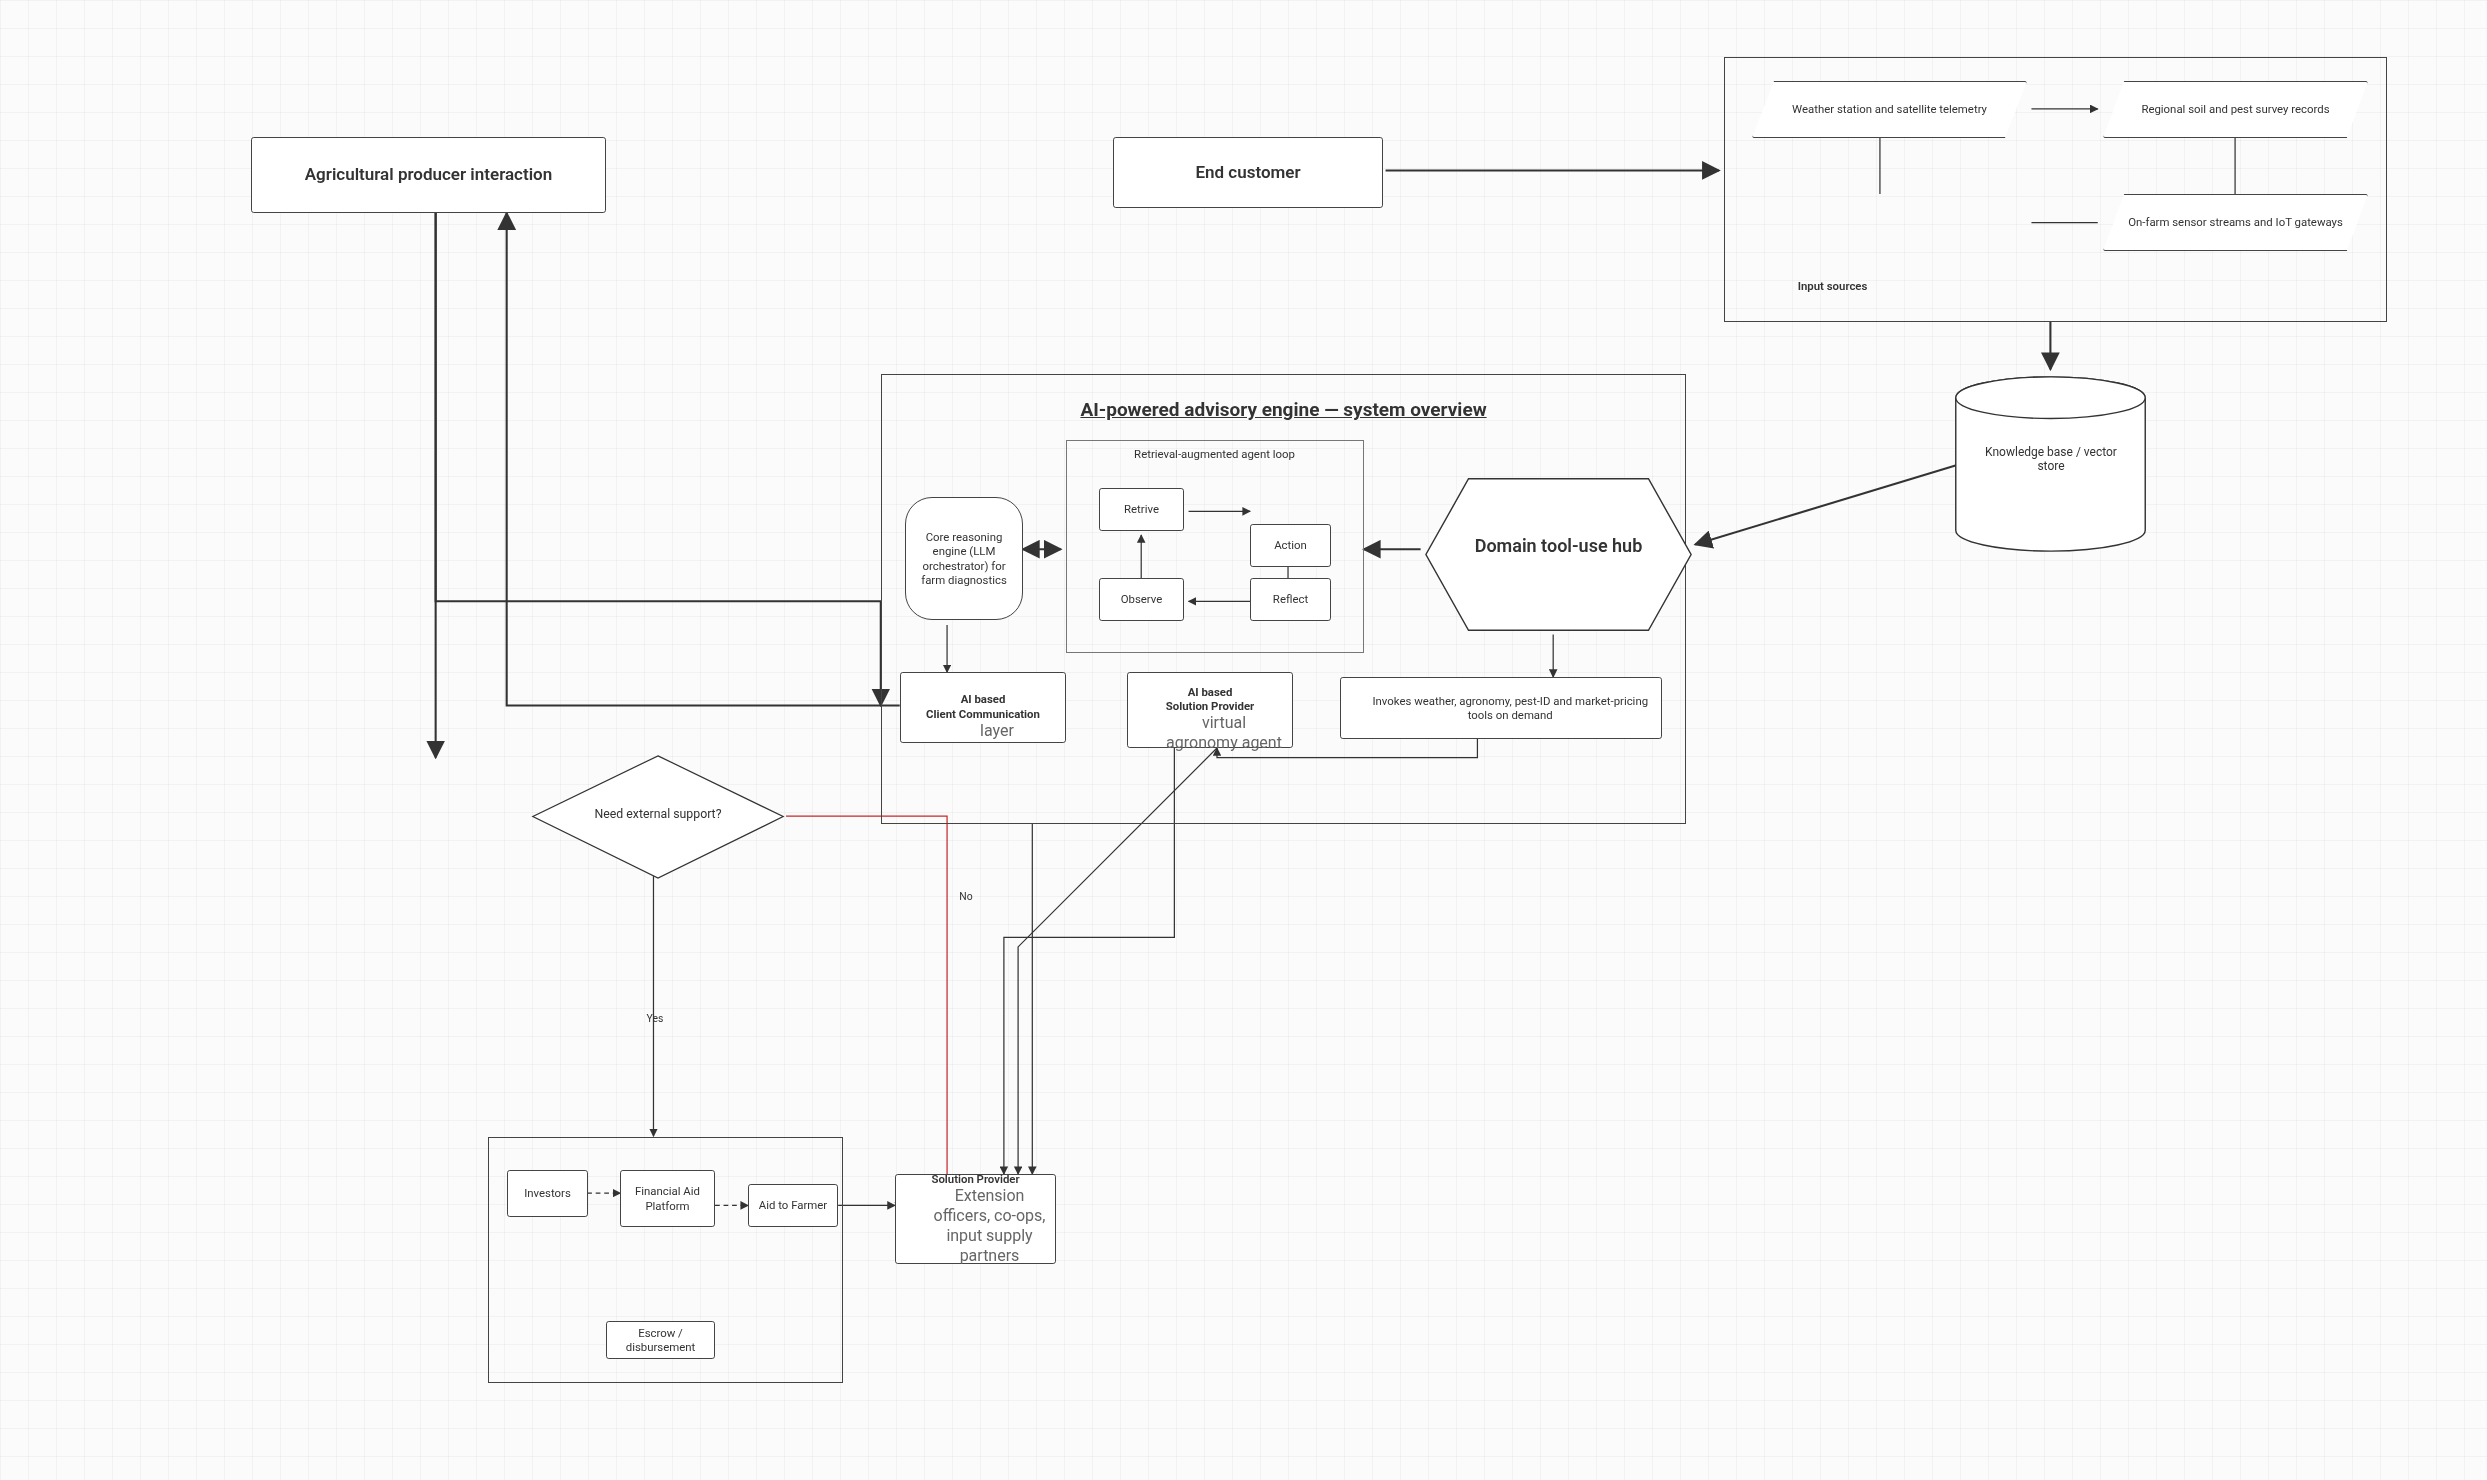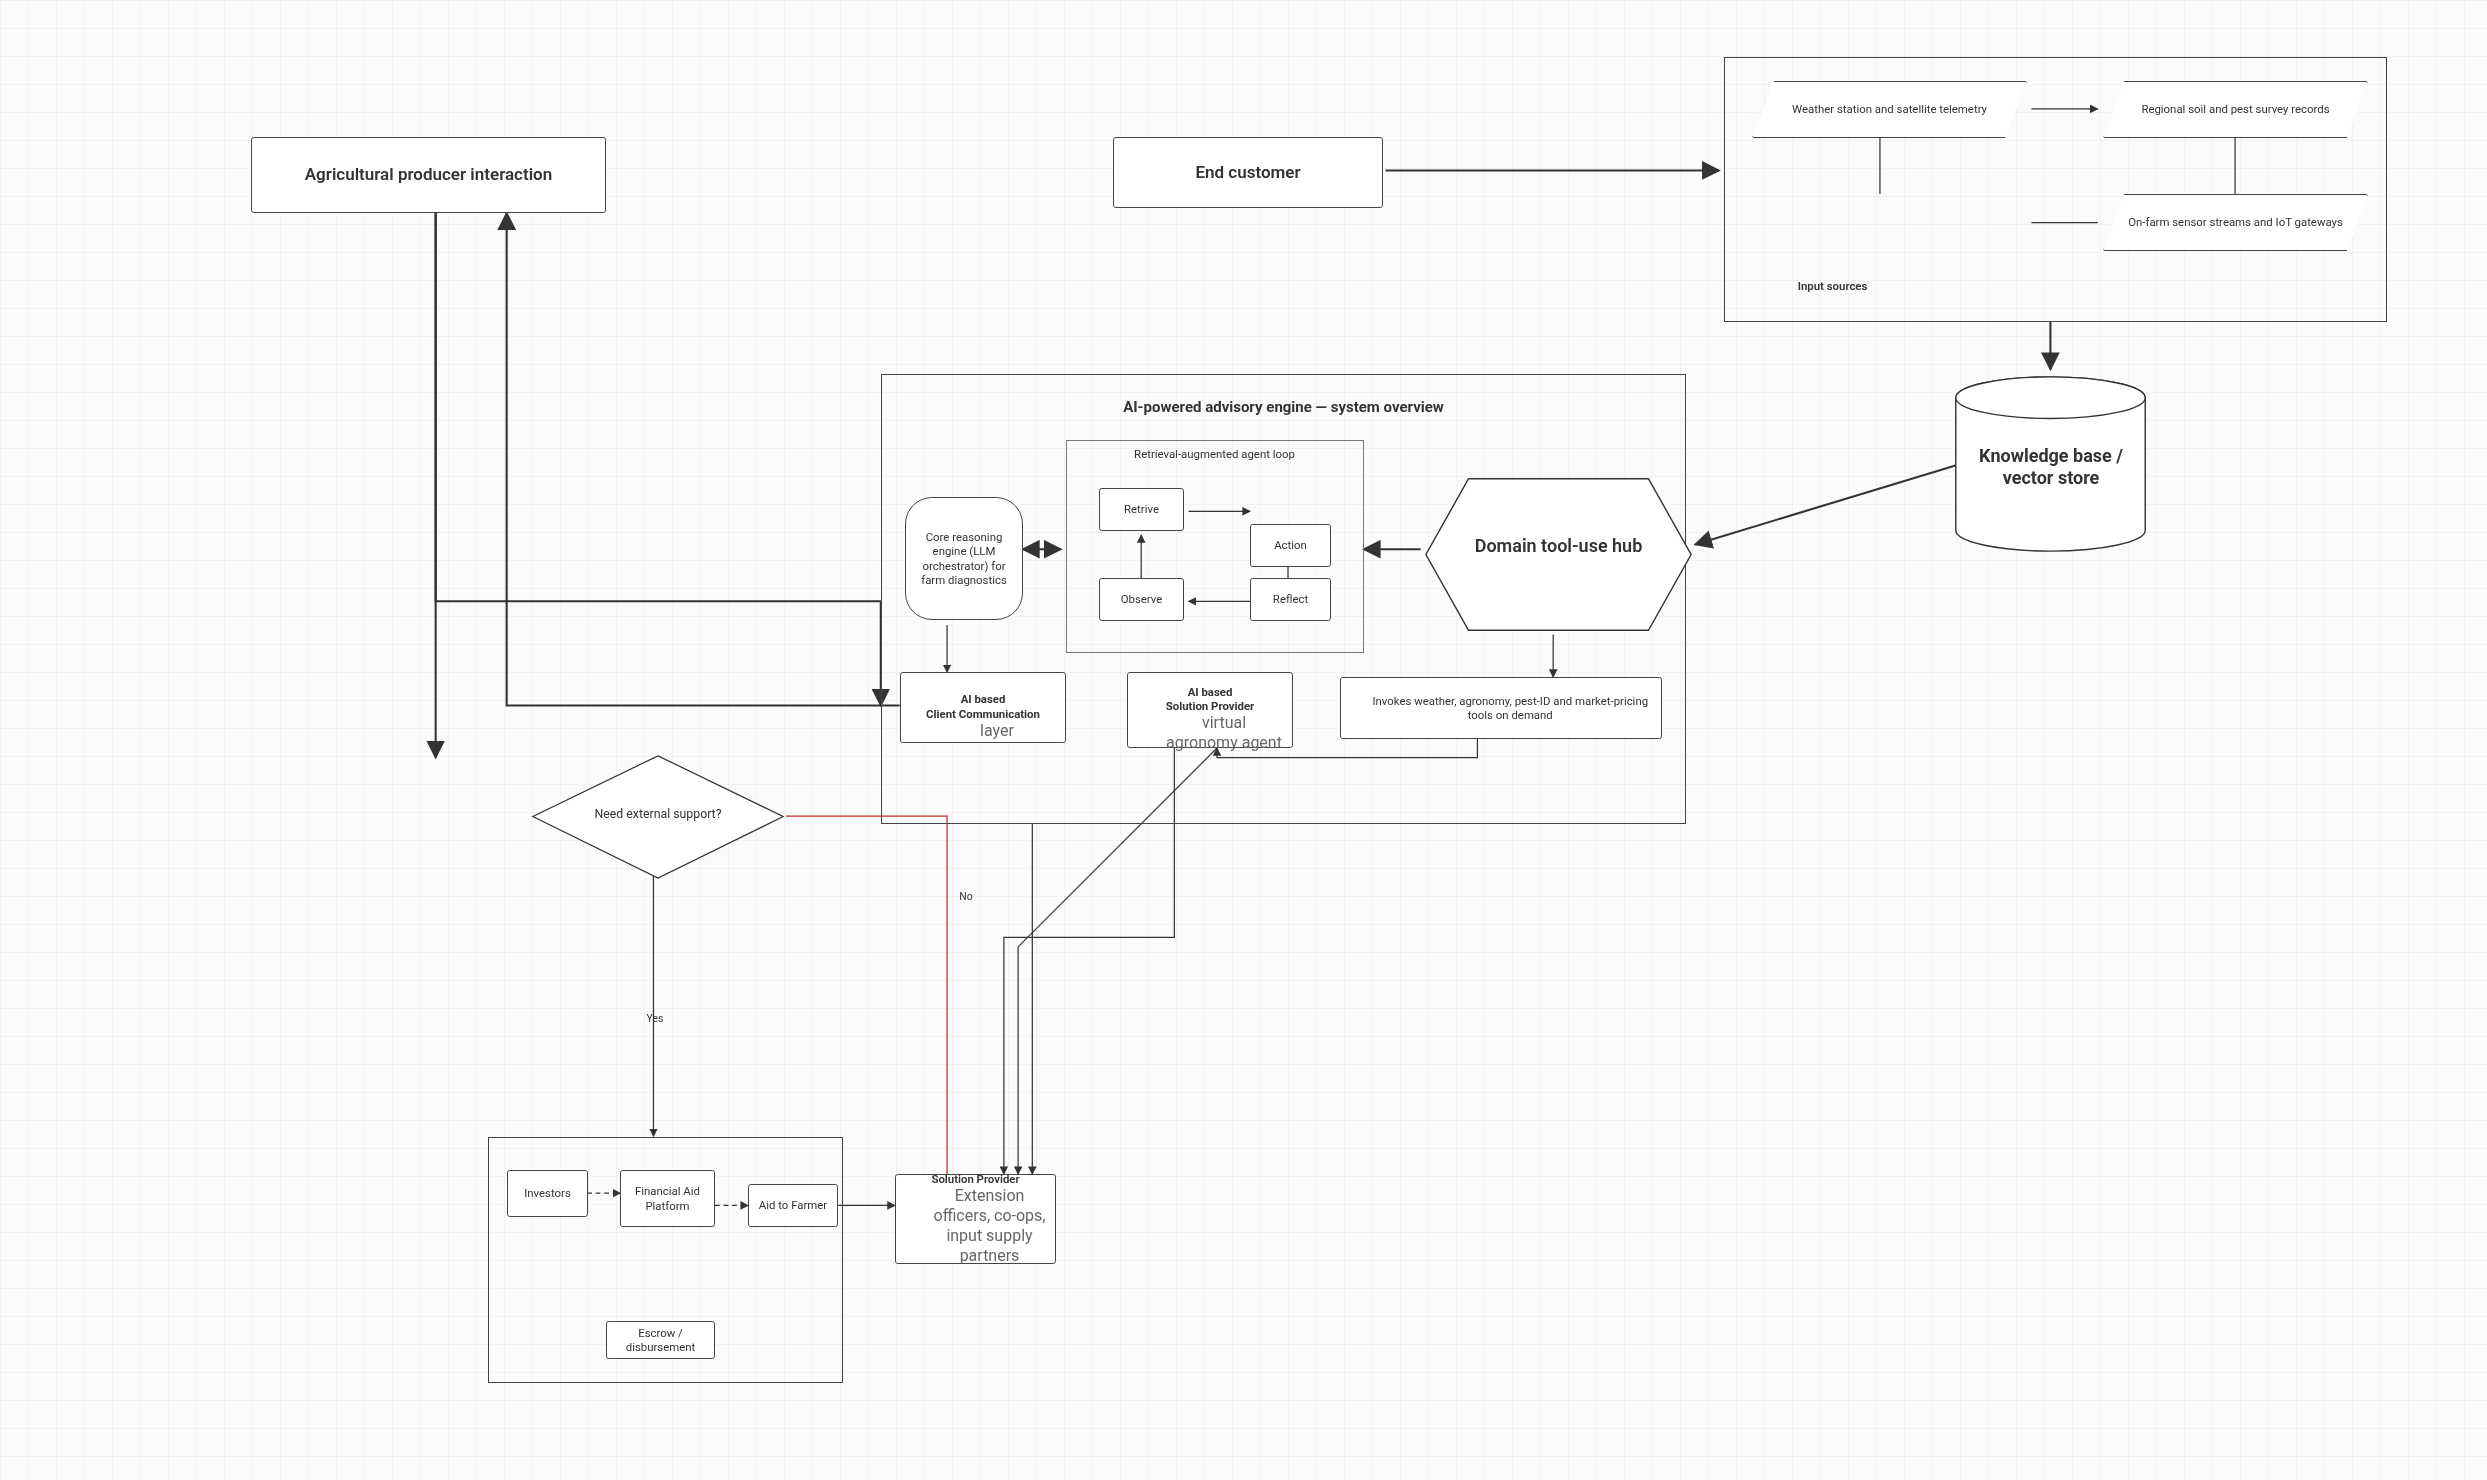--- a/index.html
+++ b/index.html
@@ -184,26 +184,26 @@
 <div class="node para small" style="left:2103px; top:194px; width:265px; height:57px;">
   <div class="para-shape"></div>
   <span class="txt">On-farm sensor streams and IoT gateways</span>
 </div>
 
 <svg style="position:absolute; left:1951px; top:374px; width:199px; height:180px;" viewBox="0 0 210 190">
   <ellipse cx="105" cy="25" rx="100" ry="22" fill="#fff" stroke="#333" stroke-width="1.5"></ellipse>
   <path d="M 5 25 L 5 165 A 100 22 0 0 0 205 165 L 205 25" fill="#fff" stroke="#333" stroke-width="1.5"></path>
   <ellipse cx="105" cy="25" rx="100" ry="22" fill="#fff" stroke="#333" stroke-width="1.5"></ellipse>
 </svg>
-<div class="label" style="left:1975px; top:445px; width:152px; font-size:18px; font-weight:700; line-height:1.2;">
+<div class="label" style="left:1975px; top:445px; width:152px; font-size:12px; font-weight:400; line-height:1.2;">
   <span>Knowledge base / vector store</span>
 </div>
 
 <div class="container" style="left:881px; top:374px; width:805px; height:450px;"></div>
-<div class="label bold" style="left:1004px; top:398px; width:559px; font-size:15px; ">
+<div class="label bold" style="left:1004px; top:398px; width:559px; font-size:19px; text-decoration: underline;">
   <span>AI-powered advisory engine — system overview</span>
 </div>
 
 <div class="container light" style="left:1066px; top:440px; width:298px; height:213px;"></div>
 <div class="label" style="left:1075px; top:447px; width:279px; font-size:11.4px;">
   <span>Retrieval-augmented agent loop</span>
 </div>
 <div class="node small" style="left:1099px; top:488px; width:85px; height:43px;">
   <span>Retrive</span>
 </div>

